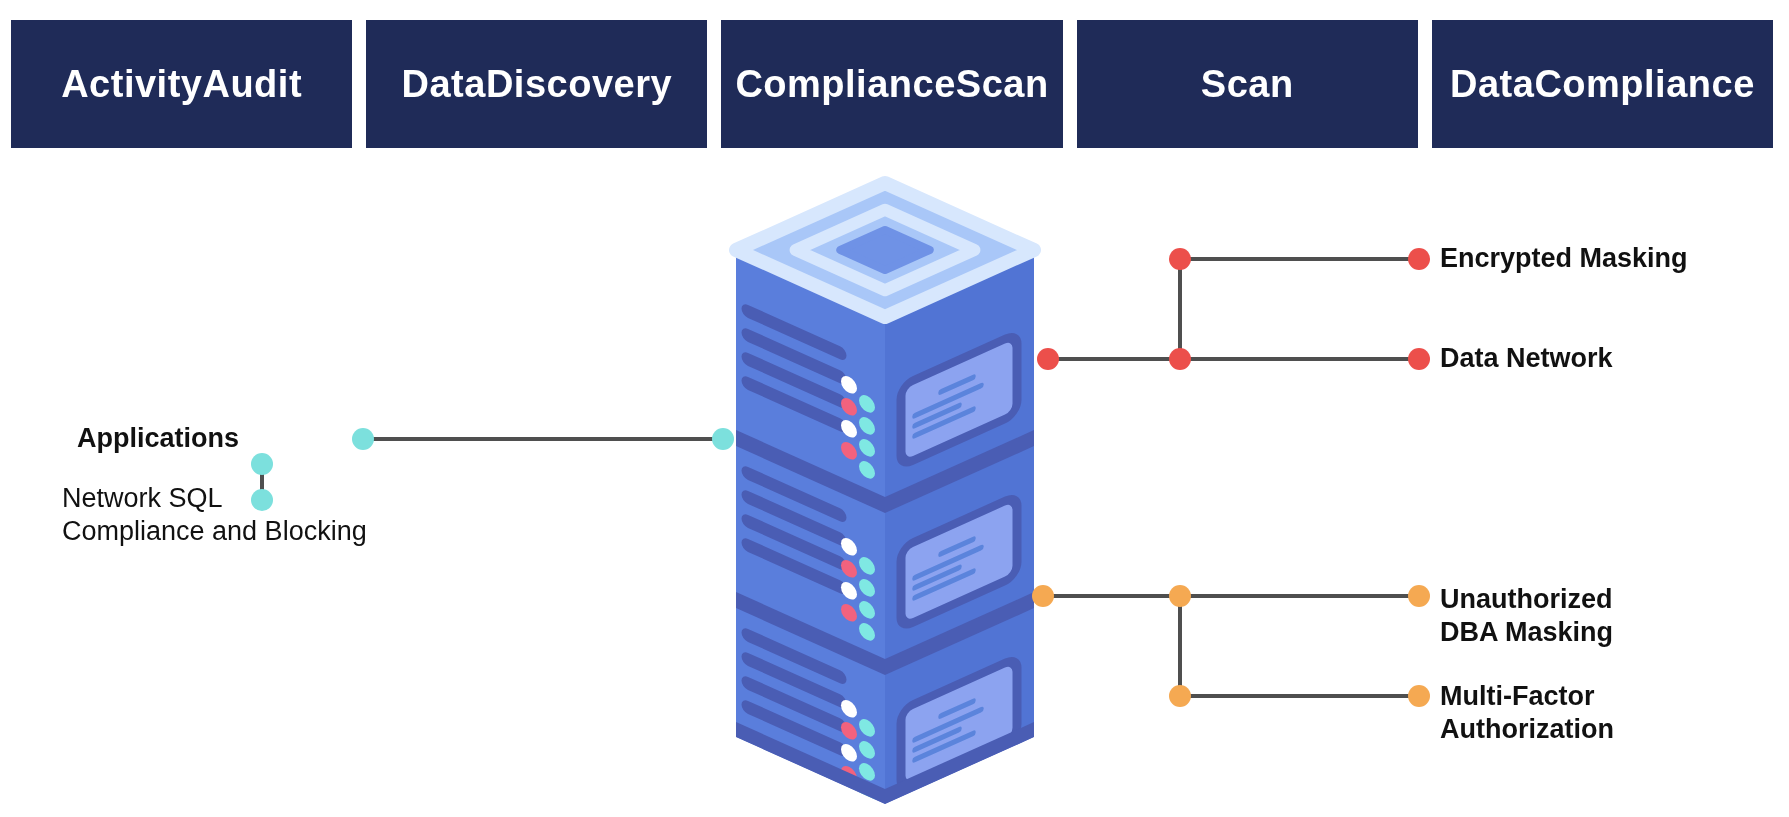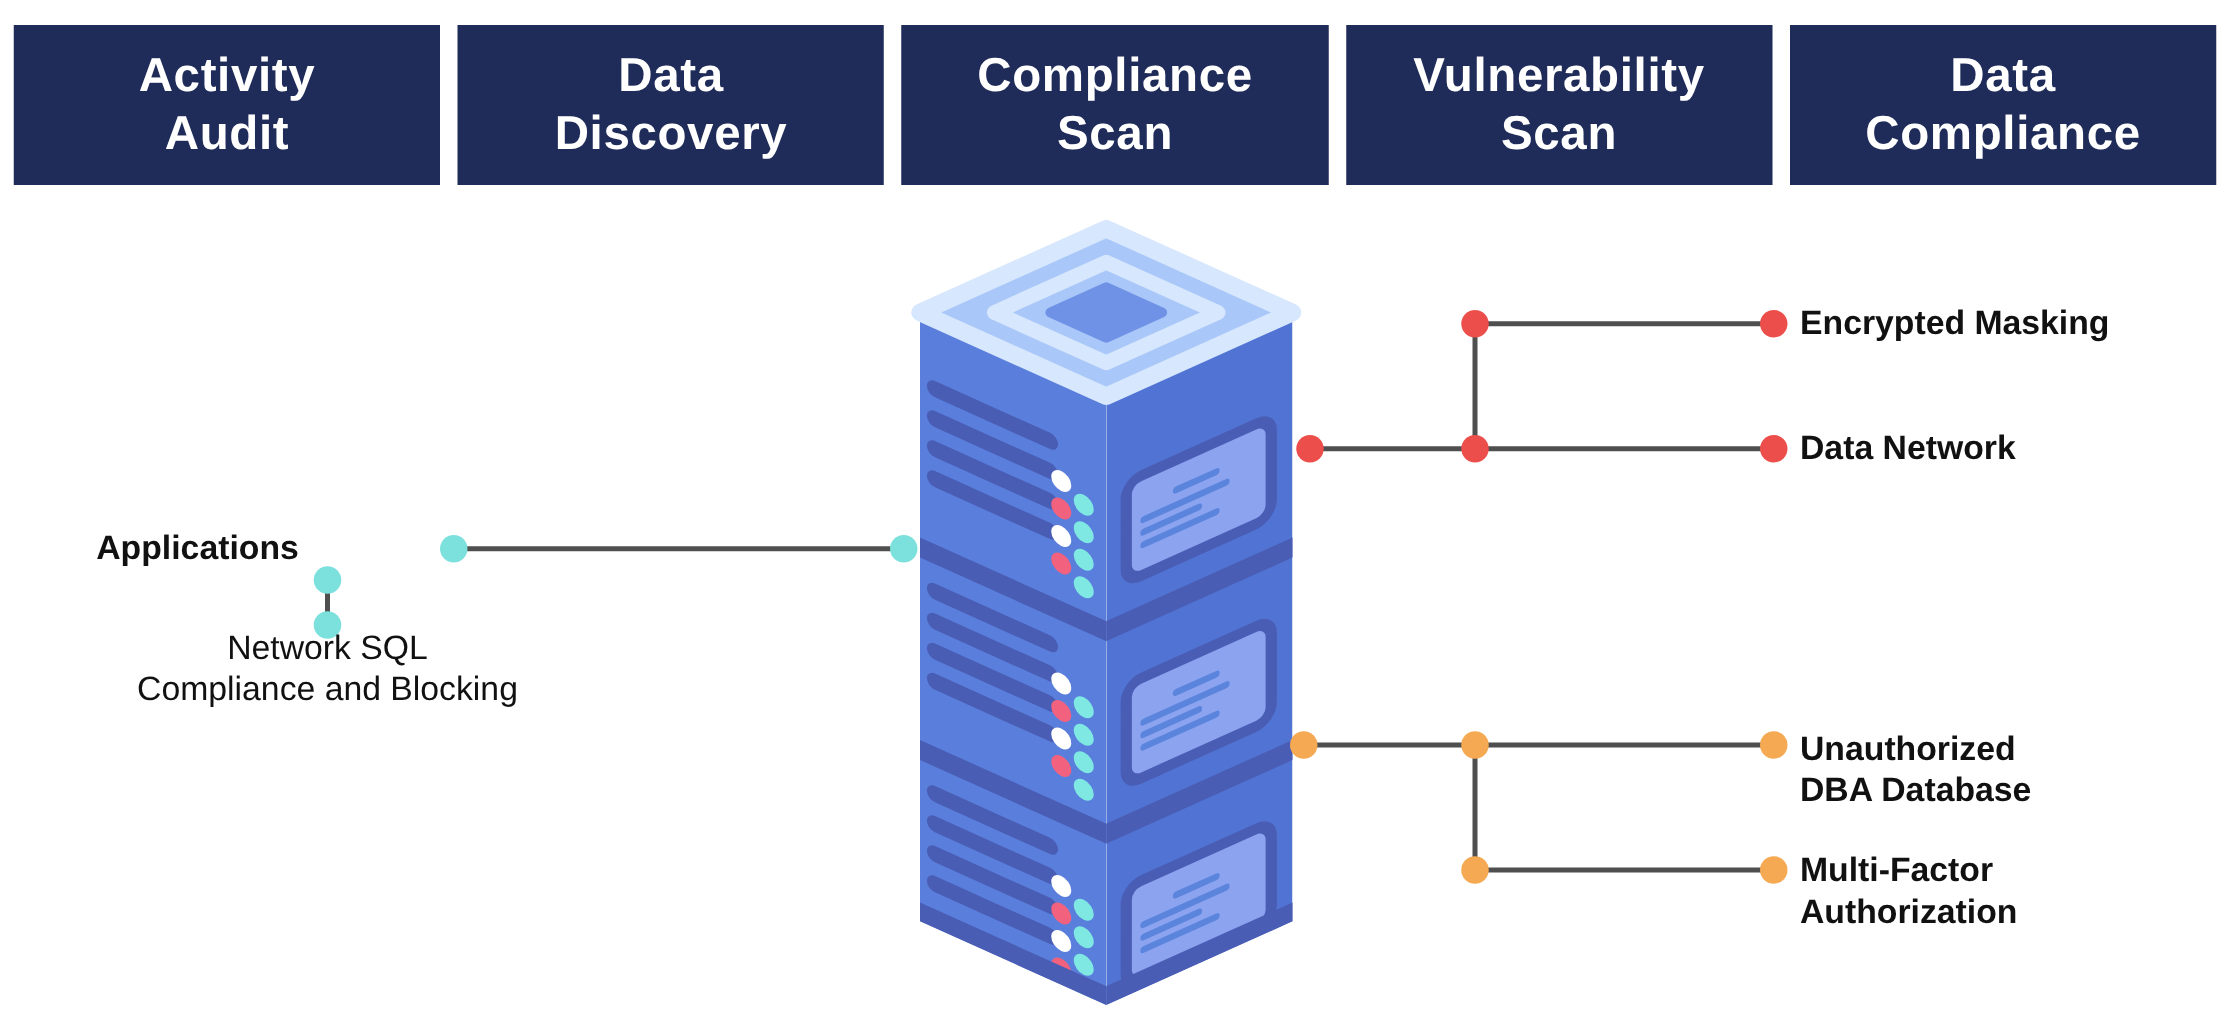--- a/index.html
+++ b/index.html
@@ -8,21 +8,21 @@
     --face-l:#5A7EDC; --face-r:#5174D4; --accent-dark:#4A5DB4;
     --top-band:#A9C7F8; --top-pale:#D7E7FD; --top-core:#6F92E6;
     --screen:#8CA3F0; --screen-line:#5B84DC; --dot-pink:#F2627E; --dot-teal:#7FE8E3;
   }
   *{margin:0;padding:0;box-sizing:border-box}
   html,body{background:#fff}
   body{font-family:"Liberation Sans","DejaVu Sans",sans-serif;color:var(--ink)}
   .canvas{position:relative;width:1789px;height:817px;background:var(--bg);overflow:hidden}
 
   .header-row{position:absolute;left:11px;top:20px;width:1762px;height:128px;display:flex;gap:14px}
-  .hbox{flex:1;background:var(--navy);color:#fff;display:flex;flex-direction:column;
+  .hbox{flex:1;background:var(--navy);color:#fff;display:flex;flex-direction:row;
         align-items:center;justify-content:center;text-align:center;
         font-size:38px;font-weight:700;line-height:46px;letter-spacing:.5px}
   .hbox span{display:block}
 
   .server-svg{position:absolute;left:0;top:0;width:1789px;height:817px;pointer-events:none}
   .face-l{fill:var(--face-l)} .face-r{fill:var(--face-r)}
   .dk{stroke:var(--accent-dark)} .slat{stroke:var(--accent-dark);stroke-width:13;stroke-linecap:round}
   .scr{fill:var(--screen);stroke:var(--accent-dark);stroke-width:9}
   .scrline{stroke:var(--screen-line);stroke-width:5.5;stroke-linecap:round}
 
@@ -45,21 +45,20 @@
     </div>
     <div class="hbox">
       <span>Data</span>
       <span>Discovery</span>
     </div>
     <div class="hbox">
       <span>Compliance</span>
       <span>Scan</span>
     </div>
     <div class="hbox">
-      <span>Vulnerability</span>
       <span>Scan</span>
     </div>
     <div class="hbox">
       <span>Data</span>
       <span>Compliance</span>
     </div>
   </div>
 
   <svg class="server-svg" viewBox="0 0 1789 817" xmlns="http://www.w3.org/2000/svg">
     <defs>
@@ -181,32 +180,32 @@
   <div class="cline" style="left:1178px;top:596px;width:4px;height:100px"></div>
   <div class="cline" style="left:1180px;top:694px;width:239px;height:4px"></div>
   <div class="dot orange" style="left:1032px;top:585px"></div>
   <div class="dot orange" style="left:1169px;top:585px"></div>
   <div class="dot orange" style="left:1408px;top:585px"></div>
   <div class="dot orange" style="left:1169px;top:685px"></div>
   <div class="dot orange" style="left:1408px;top:685px"></div>
 
   <div class="lbl b" style="left:77px;top:422px;width:270px;text-align:left">Applications</div>
 
-  <div class="lbl" style="left:62px;top:502px;width:400px;text-align:center;white-space:normal">
+  <div class="lbl" style="left:62px;top:482px;width:400px;text-align:left;white-space:normal">
     <span style="display:block">Network SQL</span>
     <span style="display:block">Compliance and Blocking</span>
   </div>
 
   <div class="lbl b" style="left:1440px;top:242px">Encrypted Masking</div>
 
   <div class="lbl b" style="left:1440px;top:342px">Data Network</div>
 
   <div class="lbl b" style="left:1440px;top:583px">
     <span style="display:block">Unauthorized</span>
-    <span style="display:block">DBA Database</span>
+    <span style="display:block">DBA Masking</span>
   </div>
 
   <div class="lbl b" style="left:1440px;top:680px">
     <span style="display:block">Multi-Factor</span>
     <span style="display:block">Authorization</span>
   </div>
 
 </div>
 
 </body></html>

